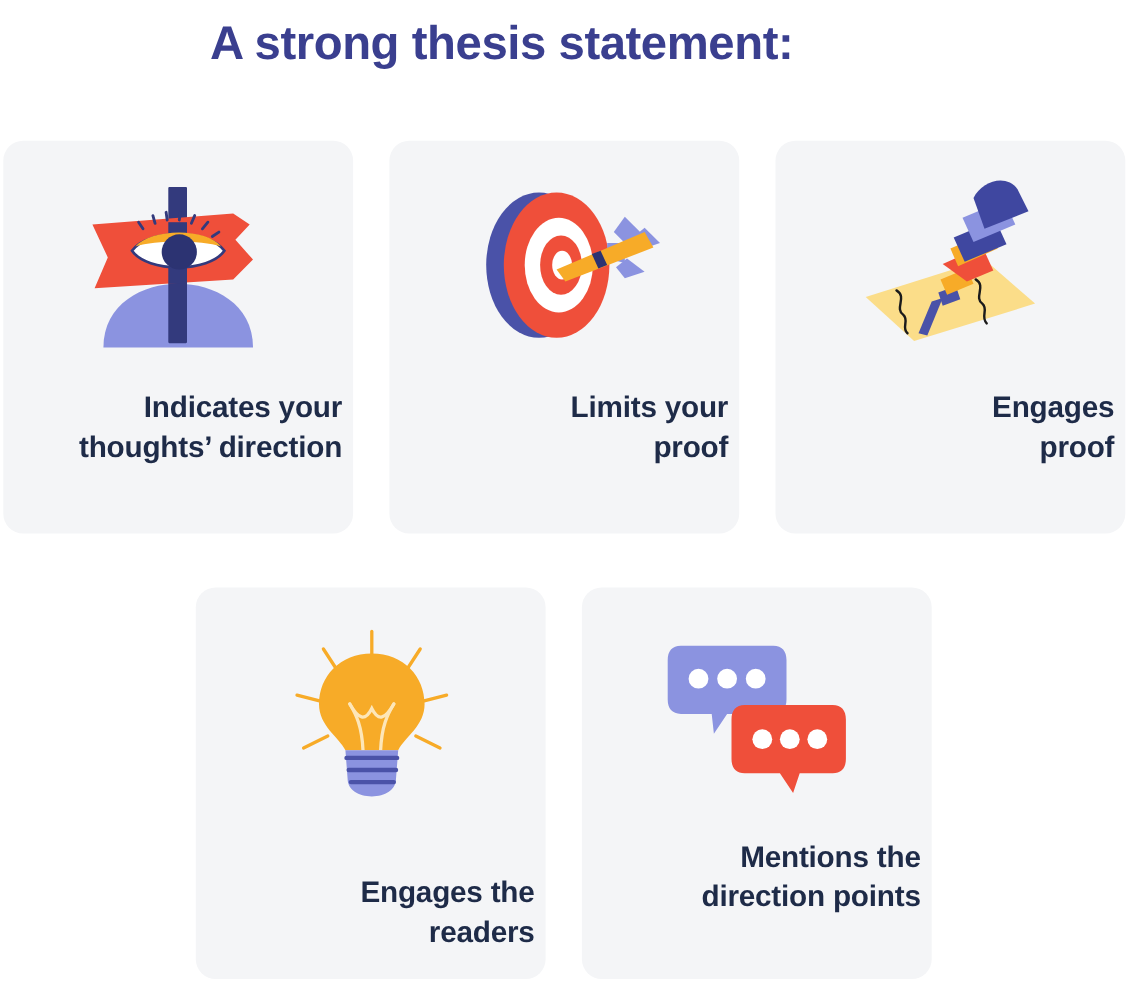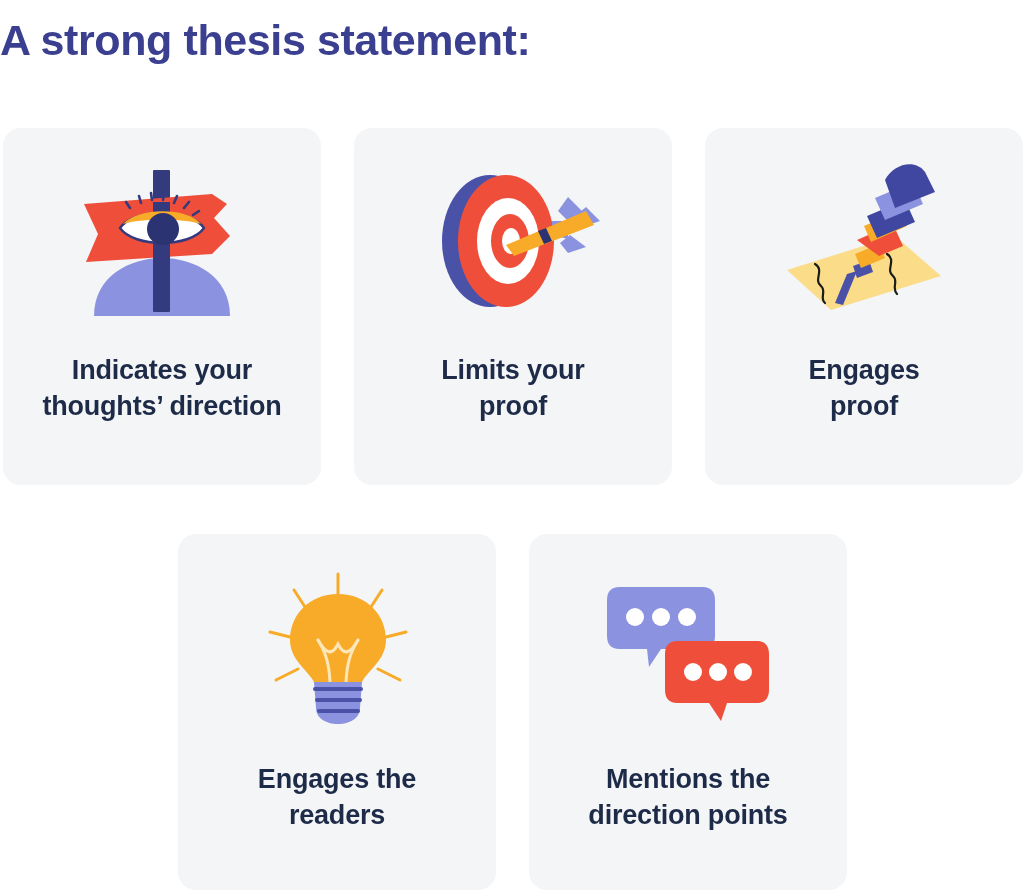--- a/index.html
+++ b/index.html
@@ -18,21 +18,21 @@
     height: 895px;
     background: #ffffff;
   }
 
   
   .title {
     position: absolute;
     top: 16px;
     left: 0;
     width: 912px;
-    text-align: left;
+    text-align: center;
     font-size: 43px;
     font-weight: 700;
     letter-spacing: -0.4px;
     color: #3a3f8f;
     line-height: 1.15;
   }
 
   
   .card {
     position: absolute;
@@ -44,35 +44,35 @@
   }
 
   
   .card.r1 { top: 128px; width: 318px; height: 357px; }
   .card.r1c1 { left: 3px; }
   .card.r1c2 { left: 354px; }
   .card.r1c3 { left: 705px; }
 
   
   .card.r2 { top: 534px; width: 318px; height: 356px; }
-  .card.r2c1 { left: 178px; }
+  .card.r2c1 { left: 178px; gap: 32px; }
   .card.r2c2 { left: 529px; }
 
   .icon-wrap {
     width: 100%;
     height: 225px;
     display: flex;
     align-items: center;
     justify-content: center;
   }
   .card.r2 .icon-wrap { height: 228px; }
 
   .card-label {
     width: 100%;
-    text-align: center;
+    text-align: right;
     font-size: 27px;
     font-weight: 700;
     color: #1e2b48;
     line-height: 1.33;
     letter-spacing: -0.2px;
     padding: 0 10px;
     white-space: pre-line;
   }
 
   .icon-wrap svg { display: block; }

